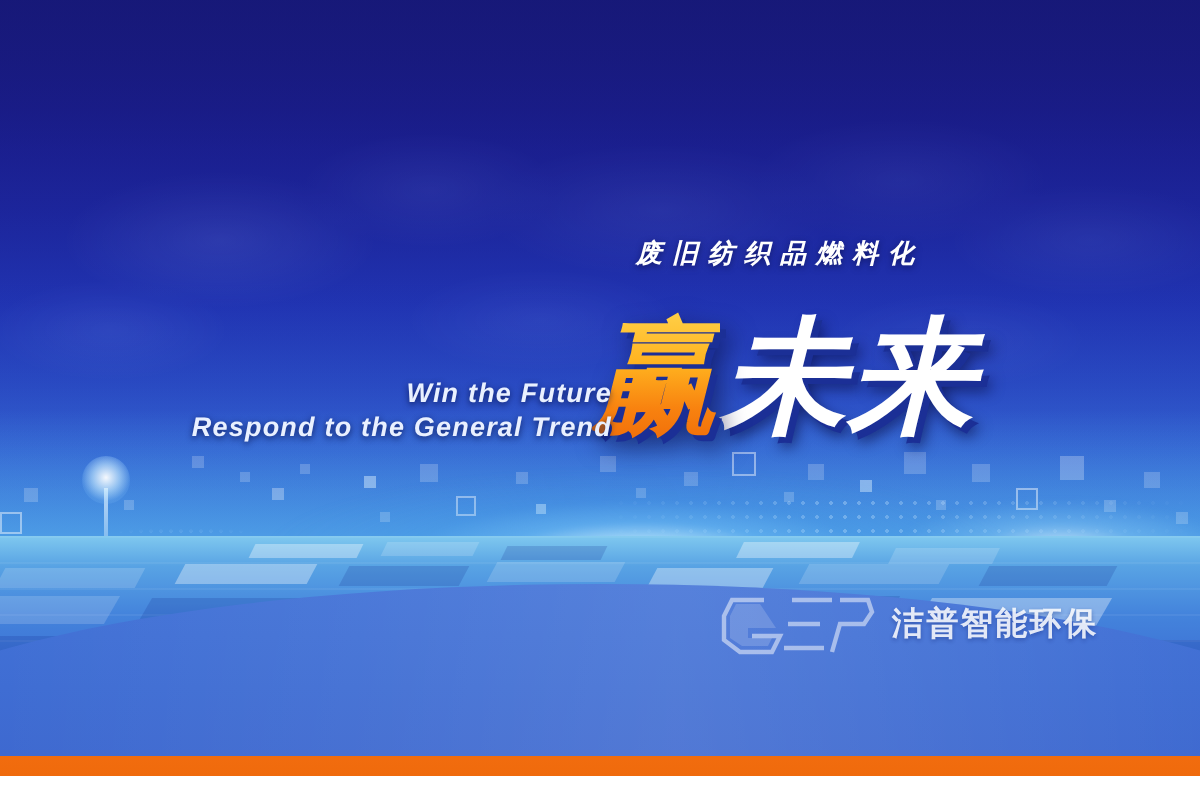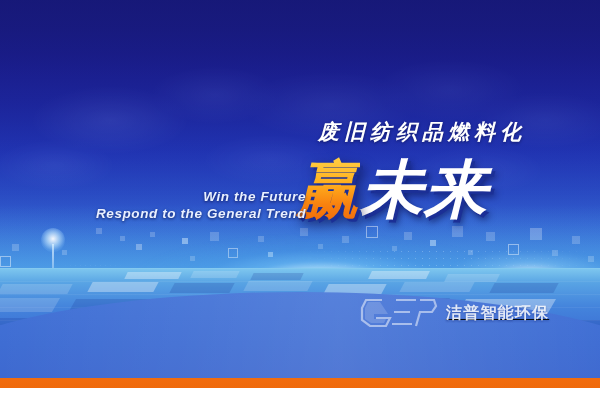--- a/index.html
+++ b/index.html
@@ -209,21 +209,21 @@
       rgba(255,255,255,0) 0%,
       rgba(255,255,255,.07) 35%,
       rgba(255,255,255,.12) 55%,
       rgba(255,255,255,0) 100%);
   }
 
   
   .kicker {
     position: absolute;
     left: 318px; top: 118px;
-    font-size: 21px;
+    font-size: 13px;
     font-weight: 700;
     font-style: italic;
     letter-spacing: 5px;
     color: #ffffff;
     text-shadow: 0 1px 3px rgba(10,14,70,.65);
     white-space: nowrap;
   }
 
   .headline {
     position: absolute;
@@ -292,21 +292,21 @@
   
   .logo {
     position: absolute;
     left: 360px; top: 296px;
     display: flex;
     align-items: center;
     gap: 8px;
     opacity: .92;
   }
   .logo-mark { width: 78px; height: 34px; display: block; }
-  .logo-text { line-height: 1.06; text-decoration: underline; }
+  .logo-text { line-height: 1.06; }
   .logo-cn {
     font-size: 16px;
     font-weight: 700;
     letter-spacing: 1.2px;
     color: rgba(255,255,255,.92);
     text-shadow: 0 1px 2px rgba(20,40,120,.45);
   }
   .logo-en {
     font-size: 13.5px;
     font-weight: 600;

